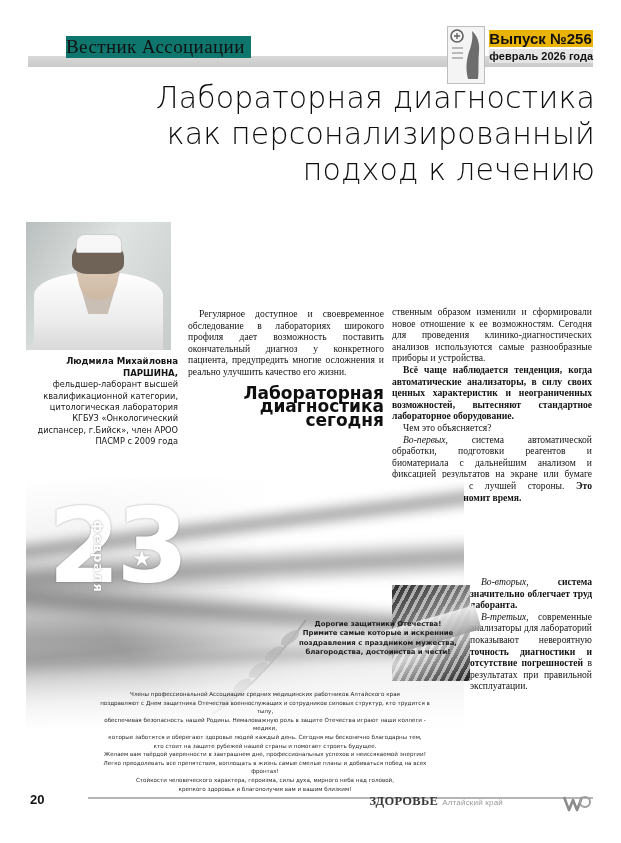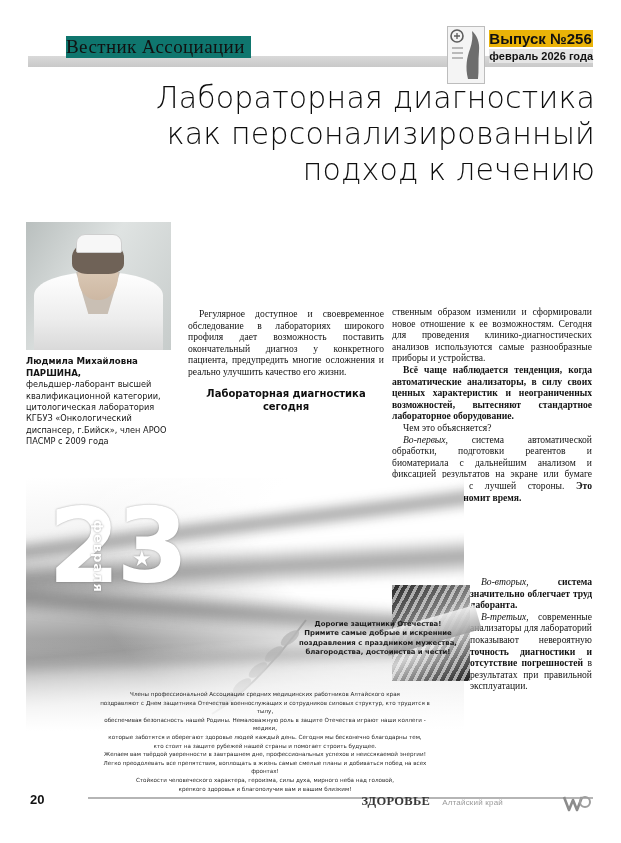--- a/index.html
+++ b/index.html
@@ -76,38 +76,38 @@
   .photo .hair{
     position:absolute;left:46px;top:18px;width:52px;height:34px;border-radius:50% 50% 30% 30%;
     background:#6f6257;
   }
   .photo .cap{
     position:absolute;left:50px;top:12px;width:44px;height:17px;border-radius:9px 9px 2px 2px;
     background:#f7f7f7;border:1px solid #cfcfcf;
   }
   .caption{
     position:absolute;left:26px;top:356px;width:152px;
-    font-family:"DejaVu Sans", sans-serif;font-size:8.2px;line-height:11.4px;color:#151515;
+    font-family:"DejaVu Sans", sans-serif;font-size:8.2px;line-height:11.4px;color:#151515;text-align:right;
   }
   .caption .nm{font-weight:bold;font-size:8.6px;line-height:11.6px;display:block;}
 
   
   .col{
     position:absolute;
     font-family:"Liberation Serif", serif;font-size:9.6px;line-height:11.6px;
     text-align:justify;color:#121212;
   }
   .col p{margin:0;text-indent:11px;}
   .col p.noind{text-indent:0;}
   .col-mid{left:188px;top:308px;width:196px;}
   .col-right{left:392px;top:306px;width:200px;}
   .col-right-lower{left:470px;top:576px;width:122px;}
   .subhead{
     font-family:"DejaVu Sans", sans-serif;font-weight:bold;
-    font-size:10px;line-height:13.6px;text-align:center;color:#0f0f0f;
+    font-size:17px;line-height:13.6px;text-align:right;color:#0f0f0f;
     margin:9px 0 4px;
   }
   .b{font-weight:bold;}
   .i{font-style:italic;}
 
   
   .art{
     position:absolute;left:26px;top:478px;width:438px;height:310px;
     overflow:hidden;
     background:
@@ -177,21 +177,21 @@
     opacity:.85;
   }
 
   
   .footer-rule{position:absolute;left:88px;right:28px;bottom:44px;height:2px;background:#b5b5b5;}
   .pageno{
     position:absolute;left:30px;bottom:36px;
     font-family:Liberation Sans, sans-serif;font-weight:bold;font-size:13px;color:#111;
   }
   .brand{
-    position:absolute;right:118px;bottom:34px;display:flex;align-items:flex-end;gap:12px;
+    position:absolute;right:118px;bottom:34px;display:flex;align-items:flex-end;gap:4px;
   }
   .brand-main{
     font-family:"Liberation Serif", serif;font-weight:bold;font-size:12.5px;
     letter-spacing:.3px;color:#3a3a3a;
   }
   .brand-sub{
     font-family:"Liberation Sans", sans-serif;font-size:8px;color:#9a9a9a;
     padding-bottom:2px;letter-spacing:.2px;
   }
   .foot-logo{
@@ -293,21 +293,21 @@
     <div class="vert">февраля</div>
     <div class="star">★</div>
   </div>
 
   <div class="xray">
     <div class="band"></div>
   </div>
 
   <div class="greet">
     <div>Дорогие защитники Отечества!</div>
-    <div>Примите самые добрые и искренние</div>
+    <div>Примите самые которые и искренние</div>
     <div>поздравления с праздником мужества,</div>
     <div>благородства, достоинства и чести!</div>
   </div>
 
   <div class="greet-body">
     <div>Члены профессиональной Ассоциации средних медицинских работников Алтайского края</div>
     <div>поздравляют с Днем защитника Отечества военнослужащих и сотрудников силовых структур, кто трудится в тылу,</div>
     <div>обеспечивая безопасность нашей Родины. Немаловажную роль в защите Отечества играют наши коллеги - медики,</div>
     <div>которые заботятся и оберегают здоровье людей каждый день. Сегодня мы бесконечно благодарны тем,</div>
     <div>кто стоит на защите рубежей нашей страны и помогает строить будущее.</div>

